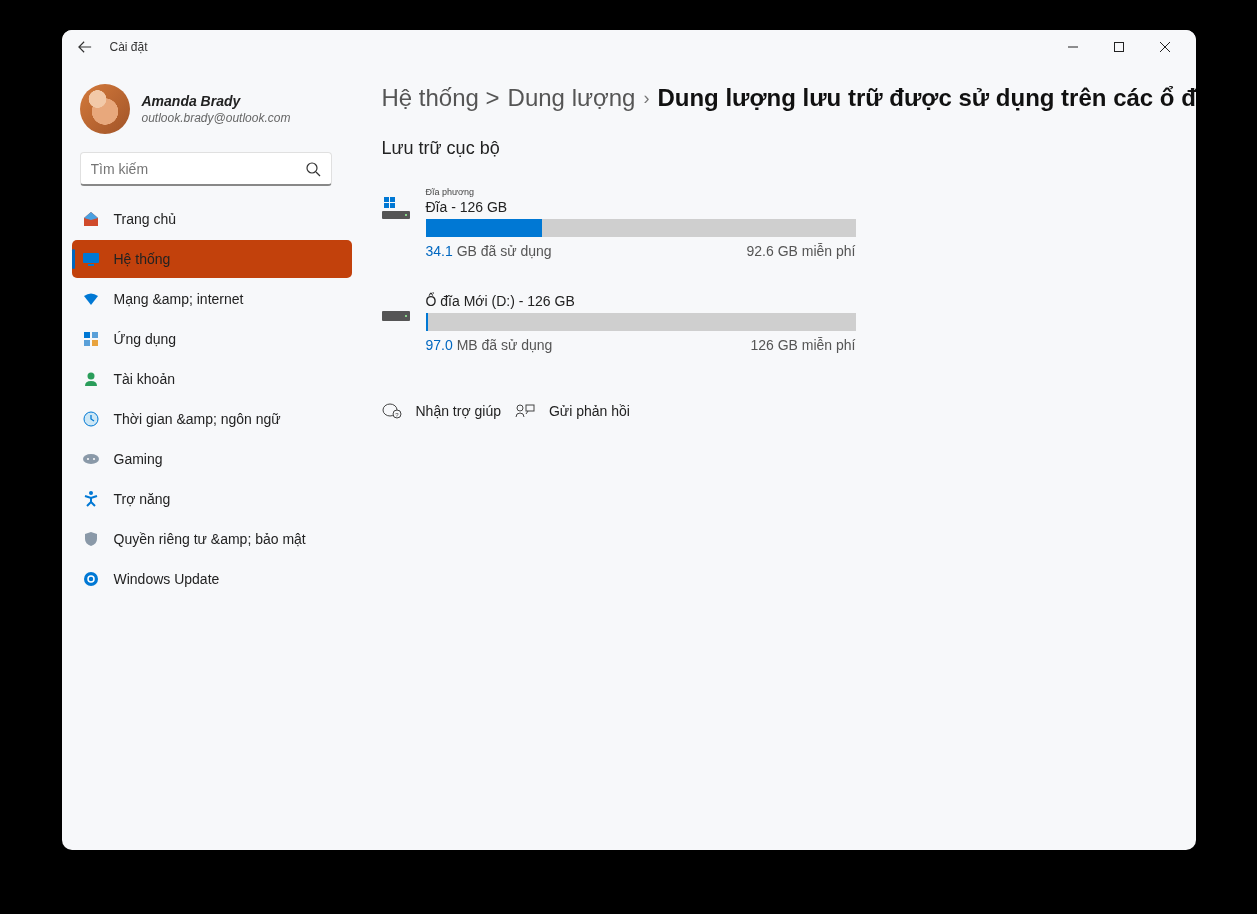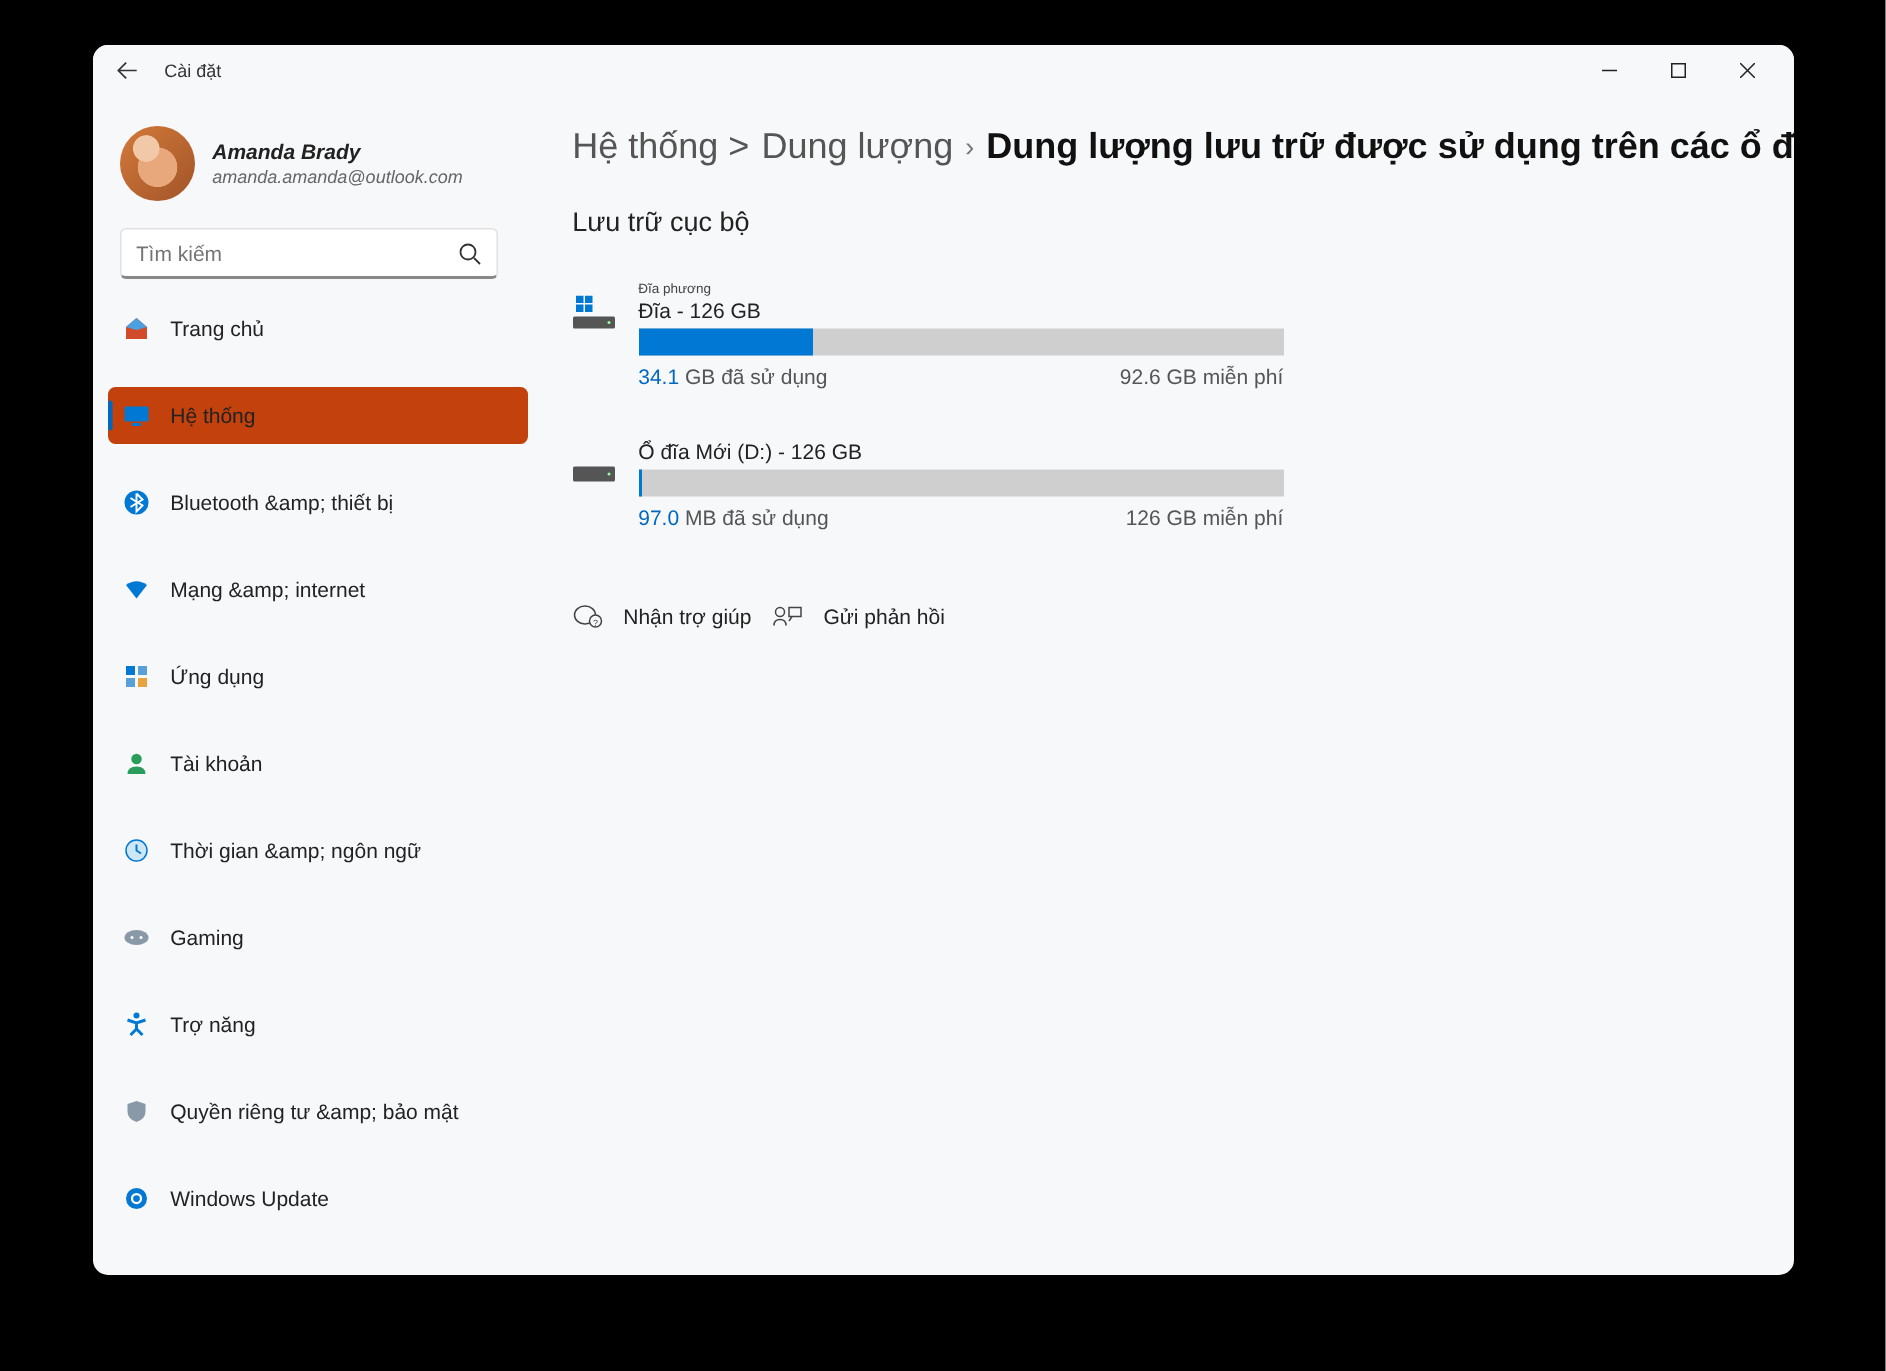--- a/index.html
+++ b/index.html
@@ -65,21 +65,21 @@
   border: 1px solid #e0e0e0;
   border-bottom: 2px solid #888;
   border-radius: 4px;
   padding: 0 10px;
 }
 .search input {
   flex: 1; border: none; outline: none; background: transparent;
   font-size: 14px; color: #333;
 }
 .search-icon { width: 16px; height: 16px; }
-.nav { display: flex; flex-direction: column; gap: 20px; padding-right: 10px; }
+.nav { display: flex; flex-direction: column; gap: 2px; padding-right: 10px; }
 .nav-item {
   display: flex; align-items: center;
   height: 38px;
   padding: 0 10px;
   border-radius: 5px;
   cursor: pointer;
   gap: 14px;
   font-size: 14px;
   color: #222;
   position: relative;
@@ -174,21 +174,21 @@
     </div>
   </div>
 
   <div class="content">
 
     <div class="sidebar">
       <div class="profile">
         <div class="avatar"></div>
         <div>
           <div class="profile-name">Amanda Brady</div>
-          <div class="profile-email">amanda.amanda@outlook.com</div>
+          <div class="profile-email">outlook.brady@outlook.com</div>
         </div>
       </div>
 
       <div class="search-wrap">
         <div class="search">
           <input placeholder="Tìm kiếm" style="">
           <svg class="search-icon" viewBox="0 0 16 16">
               <circle cx="7" cy="7" r="5" fill="none" stroke="#333" stroke-width="1.2"></circle>
               <path stroke="#333" stroke-width="1.2" d="M11 11 L15 15"></path>
             </svg>
@@ -206,29 +206,20 @@
           <span>Trang chủ</span>
         </div>
         <div class="nav-item selected">
           <span class="nav-icon">
               <svg width="18" height="18" viewBox="0 0 18 18">
                 <rect x="1" y="3" width="16" height="10" rx="1" fill="#0078d4"></rect>
                 <rect x="6" y="14" width="6" height="2" fill="#0078d4"></rect>
               </svg>
             </span>
           <span>Hệ thống</span>
-        </div>
-        <div class="nav-item">
-          <span class="nav-icon">
-              <svg width="18" height="18" viewBox="0 0 18 18">
-                <circle cx="9" cy="9" r="8" fill="#0078d4"></circle>
-                <path fill="none" stroke="#fff" stroke-width="1.3" d="M9 3 V15 L13 11 L5 6 M9 3 L13 7 L5 12"></path>
-              </svg>
-            </span>
-          <span>Bluetooth &amp;amp; thiết bị</span>
         </div>
         <div class="nav-item">
           <span class="nav-icon">
               <svg width="18" height="18" viewBox="0 0 18 18">
                 <path fill="#0078d4" d="M9 15 L2 6 Q9 1 16 6 Z"></path>
               </svg>
             </span>
           <span>Mạng &amp;amp; internet</span>
         </div>
         <div class="nav-item">

